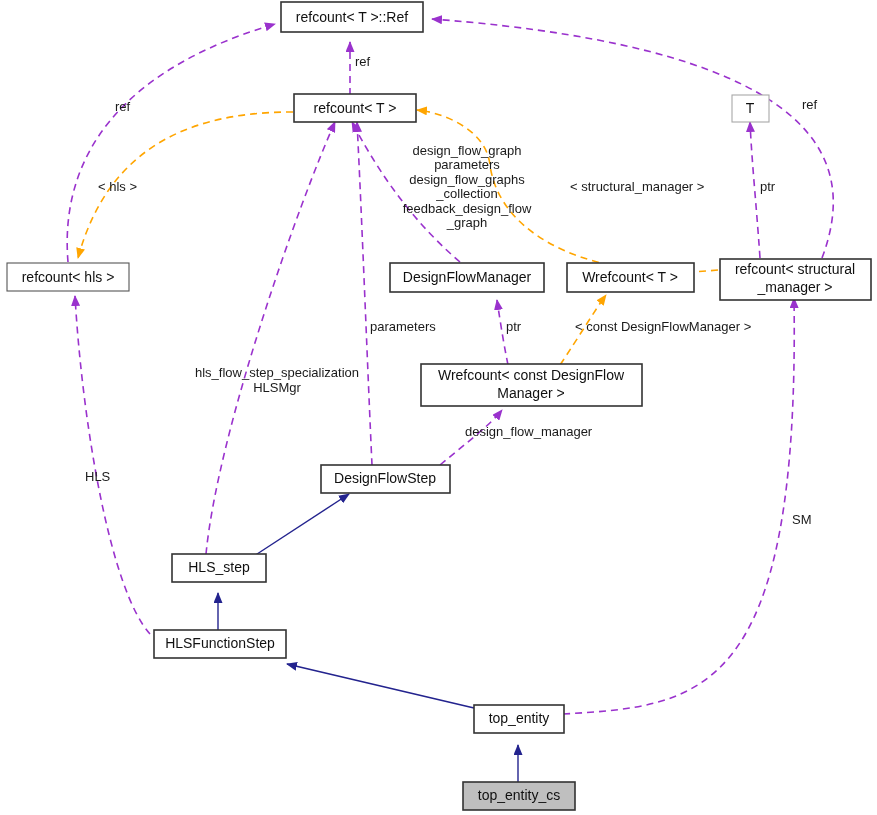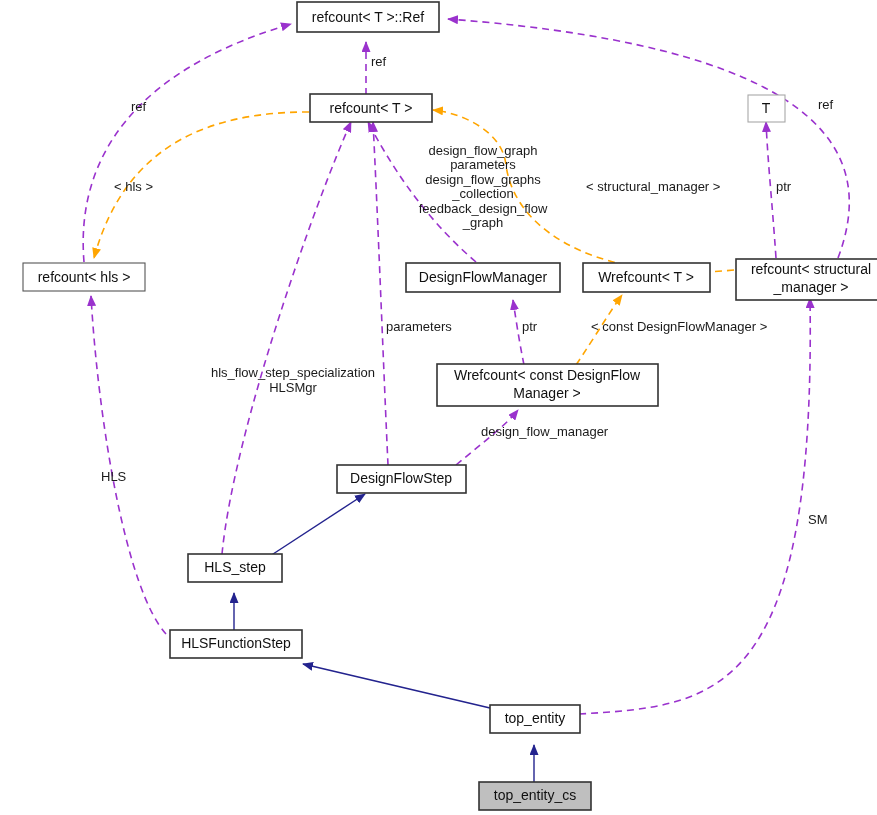--- a/index.html
+++ b/index.html
@@ -10,21 +10,20 @@
   body {
     width: 877px;
     height: 815px;
     font-family: "Liberation Sans", sans-serif;
     overflow: hidden;
   }
   #diagram-root {
     position: relative;
     width: 789px;
     height: 815px;
-    padding-left: 16px;
   }
   svg#uml-svg {
     display: block;
     width: 877px;
     height: 815px;
   }
   .node-box {
     fill: #ffffff;
     stroke: #333333;
     stroke-width: 1.6;

